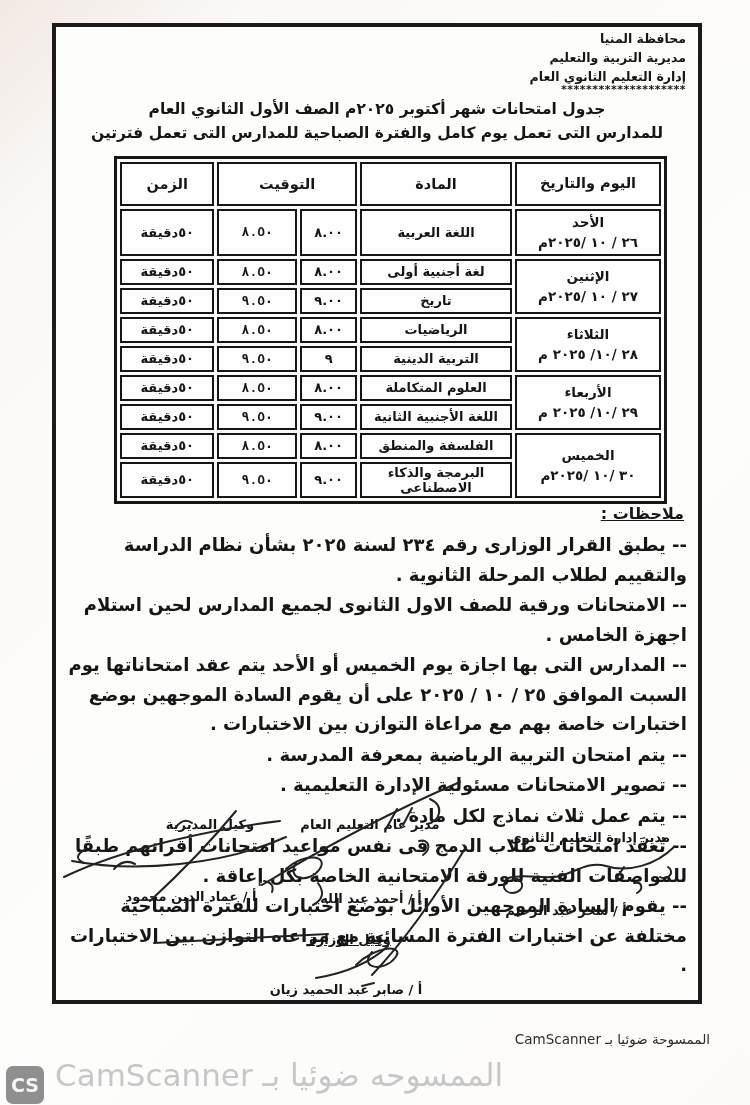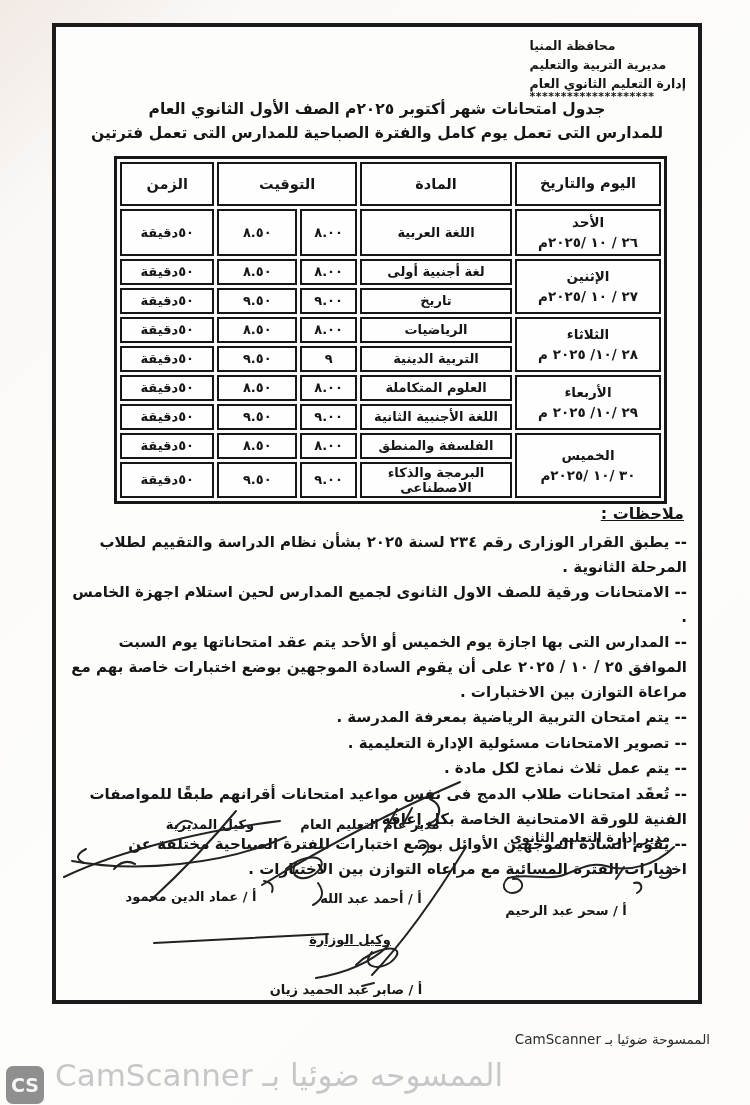--- a/index.html
+++ b/index.html
@@ -7,53 +7,53 @@
     width:750px;height:1105px;overflow:hidden;position:relative;
     background:linear-gradient(135deg,#f1e9e4 0%,#fbf9f7 14%,#fdfdfc 55%,#fcfbfa 100%);
     font-family:"DejaVu Sans",sans-serif;color:#161616;
     -webkit-font-smoothing:antialiased;
   }
   .page{
     position:absolute;left:52px;top:23px;width:650px;height:981px;
     border:4px solid #1b1b1b;background:#fdfdfc;box-sizing:border-box;
   }
   .org{
-    position:absolute;top:10px;right:12px;text-align:left;
+    position:absolute;top:3px;right:12px;text-align:right;
     font-weight:bold;font-size:12.5px;line-height:1.5;
   }
   .org .stars{font-size:11px;letter-spacing:0.5px;line-height:0.8;}
   .title{
     position:absolute;top:70px;left:0;right:0;text-align:center;
     font-weight:bold;font-size:15.5px;line-height:1.55;direction:rtl;
   }
   table.sched{
     position:absolute;top:129px;right:31px;direction:rtl;
     border-collapse:separate;border-spacing:3px;
     border:3px solid #161616;background:#fbfbfa;
   }
   table.sched td{
     border:2px solid #161616;background:#fefefe;
     text-align:center;vertical-align:middle;
     font-weight:bold;padding:1px 12px;box-sizing:border-box;
   }
   td.c-day{width:146px;font-size:13.5px;line-height:1.5;}
   td.c-sub{width:152px;font-size:13px;}
   td.c-t1{width:51px;font-size:13px;}
-  td.c-t2{width:80px;font-size:13px;}
+  td.c-t2{width:80px;font-size:13px;font-family:Liberation Mono, monospace;}
   td.c-dur{width:94px;font-size:13px;}
   tr.r-head td{height:44px;font-size:14.5px;}
   tr.r-single td{height:42px;}
   tr.r-sub td{height:26px;}
   .notes-head{
     position:absolute;top:477px;right:14px;direction:rtl;
     font-weight:bold;font-size:16px;text-decoration:underline;
   }
   .notes{
     position:absolute;top:503px;right:11px;left:6px;direction:rtl;
-    font-weight:bold;font-size:15px;line-height:1.64;text-align:right;
+    font-weight:bold;font-size:18px;line-height:1.64;text-align:right;
   }
   .notes .note{margin:0 0 1px 0;}
   .sig-label{position:absolute;direction:rtl;font-weight:bold;font-size:13px;text-align:center;white-space:nowrap;}
   .sig-overlay{position:absolute;left:0;top:0;width:650px;height:973px;pointer-events:none;}
   .footer-scan{
     position:absolute;top:1031px;right:40px;direction:rtl;
     font-size:13.5px;color:#2c2c2c;font-weight:normal;
   }
   .wm-logo{
     position:absolute;left:6px;top:1066px;width:38px;height:38px;

